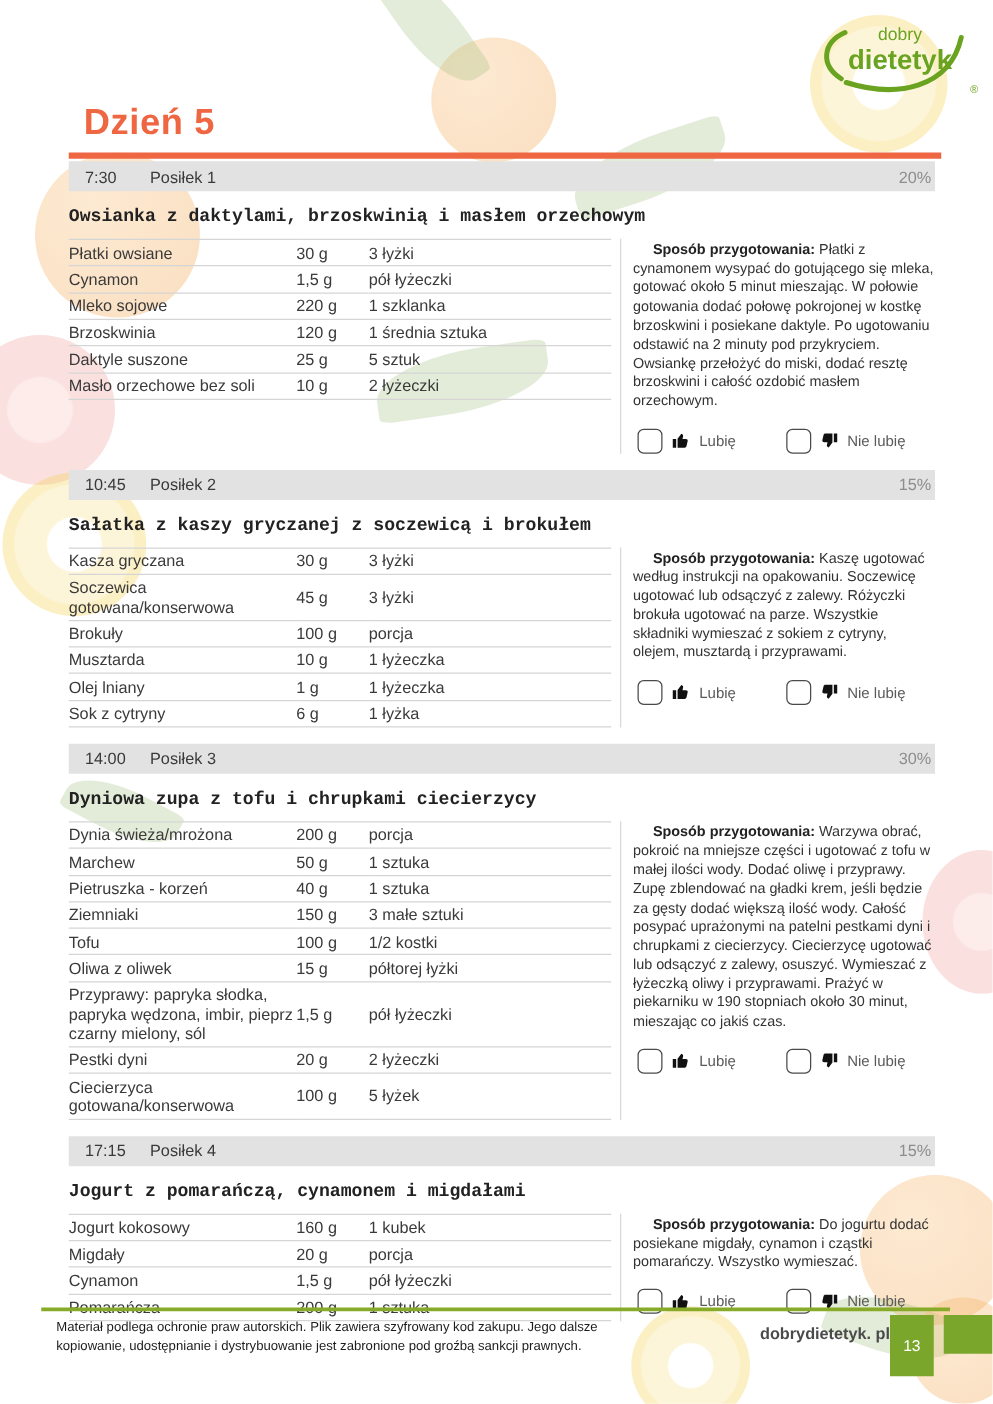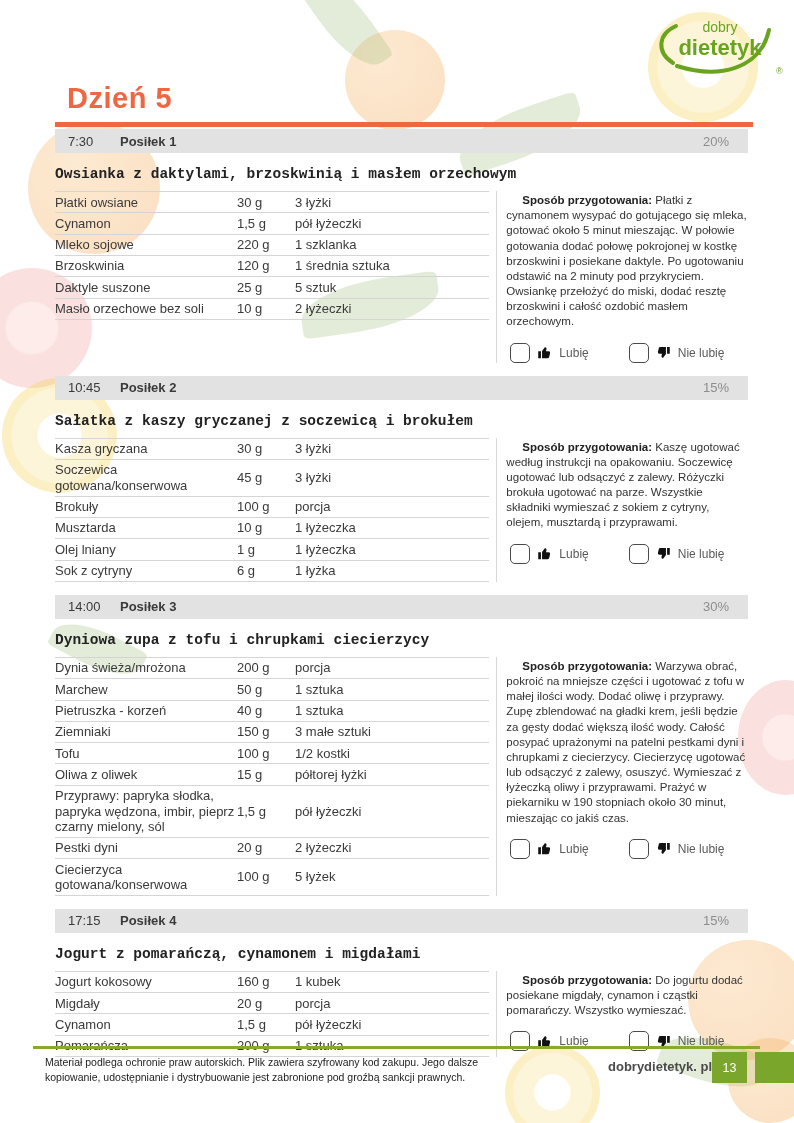--- a/index.html
+++ b/index.html
@@ -30,22 +30,22 @@
   .day-title{position:absolute; top:82px; left:67px; margin:0;
     font-size:29px; font-weight:bold; color:#ee6742; letter-spacing:.5px;}
   .orange-rule{position:absolute; top:122px; left:55px; width:698px; height:5px; background:#ee6742;}
 
   
   .main{position:absolute; top:129px; left:55px; width:693px;}
   .meal{margin-bottom:13px;}
   .meal-bar{height:24px; background:#e2e2e2; display:flex; align-items:center;
     font-size:13px; color:#3a3a3a;}
   .meal-time{margin-left:13px; width:52px;}
-  .meal-name{font-weight:bold;}
-  .meal-percent{margin-left:auto; margin-right:19px; color:#8d8d8d;}
+  .meal-name{font-weight:normal;}
+  .meal-percent{margin-left:auto; margin-right:3px; color:#8d8d8d;}
   .meal-title{font-size:14.5px; font-weight:bold; color:#222; margin:13px 0 9px 0;font-family:Liberation Mono, monospace;}
   .meal-body{display:flex; align-items:stretch;}
 
   table.ingredients{width:435px; border-collapse:collapse; align-self:flex-start;}
   table.ingredients td{border-bottom:1px solid #d5d5d5; padding:2.5px 0;
     font-size:13px; color:#3a3a3a; vertical-align:middle; line-height:1.18;}
   table.ingredients tr:first-child td{border-top:1px solid #d5d5d5;}
   td.ing-name{width:182px; padding-left:8px; padding-right:4px;}
   td.ing-amount{width:58px;}
   td.ing-measure{font-size:10.5px; color:#9c9c9c;}
@@ -57,21 +57,21 @@
   .vote{display:flex; align-items:center; gap:7px;}
   .checkbox{width:18px; height:18px; border:1.6px solid #4a4a4a; border-radius:5px; background:#fff; display:inline-block; cursor:pointer;}
   .thumb{width:15px; height:15px; fill:#111;}
   .vote-label{font-size:12px; color:#5a5a5a;}
 
   
   .footer-rule{position:absolute; top:1046px; left:33px; width:727px; height:3px; background:#87ab28;}
   .copyright{position:absolute; top:1055px; left:45px; margin:0;
     font-size:10.5px; line-height:1.45; color:#1c1c1c; width:450px;}
   .site-label{position:absolute; top:1059px; left:608px; font-size:13px; font-weight:bold; color:#4a4a4a;}
-  .page-box{position:absolute; top:1052px; left:712px; width:35px; height:31px; background:#7ba62c;
+  .page-box{position:absolute; top:1052px; left:712px; width:35px; height:49px; background:#7ba62c;
     color:#fff; font-size:12.5px; display:flex; align-items:center; justify-content:center;}
   .page-box-end{position:absolute; top:1052px; left:755px; width:39px; height:31px; background:#7ba62c;}
 </style>
 </head>
 <body>
 
 <div class="bg">
   <div class="fruit-orange" style="left:28px;top:122px;width:132px;height:132px;"></div>
   <div class="fruit-orange" style="left:345px;top:30px;width:100px;height:100px;"></div>
   <div class="leaf" style="left:290px;top:0px;width:110px;height:42px;transform:rotate(55deg);"></div>

